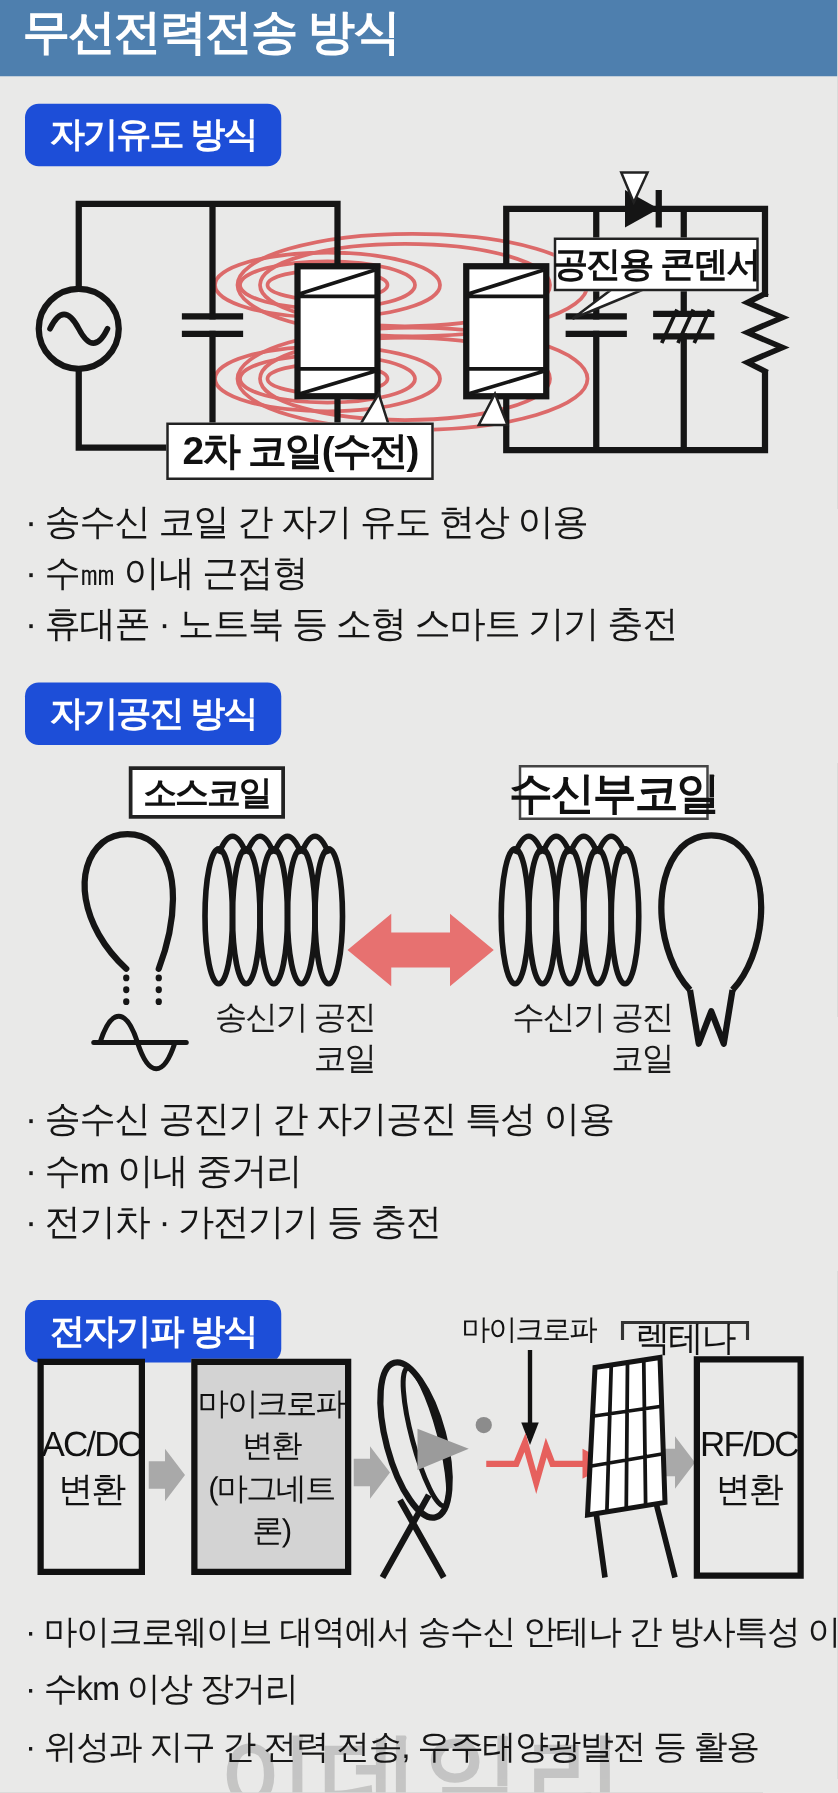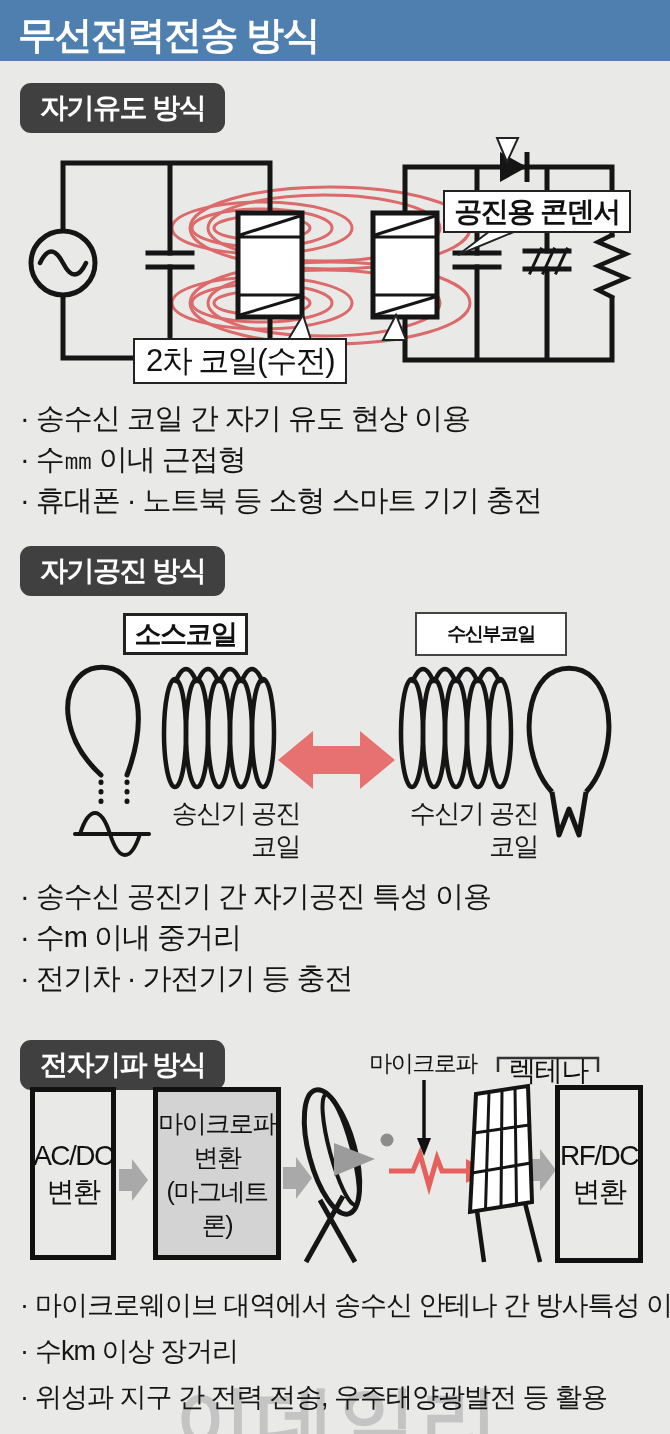--- a/index.html
+++ b/index.html
@@ -5,26 +5,26 @@
   html,body{margin:0;padding:0;background:#cfcfcf;}
   #canvas{
     position:relative;width:670px;height:1434px;overflow:hidden;
     background:#e9e9e8;
     font-family:"Liberation Sans","DejaVu Sans",sans-serif;
     color:#111;
   }
   #art{position:absolute;left:0;top:0;z-index:1;}
   .ovl{position:absolute;z-index:2;}
   
-  #header{left:0;top:0;width:670px;height:61px;background:#4e7fae;display:flex;align-items:flex-end;}
+  #header{left:0;top:0;width:670px;height:61px;background:#4e7fae;display:flex;align-items:flex-start;}
   #header h1{margin:0 0 0 18px;font-size:38px;font-weight:bold;color:#fff;letter-spacing:-1.5px;}
   
   .badge{
     left:20px;height:50px;line-height:50px;padding:0 20px;border-radius:11px;
-    background:#404040;color:#fff;font-size:28px;font-weight:bold;letter-spacing:-1.5px;
+    background:#1d4ed8;color:#fff;font-size:28px;font-weight:bold;letter-spacing:-1.5px;
     white-space:nowrap;
   }
   
   .callout{
     background:#fff;border:2px solid #222;display:flex;align-items:center;justify-content:center;
     letter-spacing:-1.5px;white-space:nowrap;box-sizing:border-box;
   }
   
   .bullets{left:20px;width:648px;}
   .bullet-line{display:flex;align-items:baseline;white-space:nowrap;letter-spacing:-1px;color:#161616;}
@@ -177,40 +177,40 @@
   </svg>
 
   <div class="ovl" id="header">
     <h1>무선전력전송 방식</h1>
   </div>
 
   <div class="ovl badge" style="top:83px;">자기유도 방식</div>
   <div class="ovl badge" style="top:546px;">자기공진 방식</div>
   <div class="ovl badge" style="top:1012px;margin-top:28px;">전자기파 방식</div>
 
-  <div class="ovl callout" style="left:443px;top:190px;width:188px;height:43px;font-size:28px;font-weight:600;">공진용 콘덴서</div>
-  <div class="ovl callout" style="left:133px;top:338px;width:214px;height:46px;font-size:31px;font-weight:400;border-width:2px;">2차 코일(수전)</div>
+  <div class="ovl callout" style="left:443px;top:190px;width:164px;height:43px;font-size:28px;font-weight:600;">공진용 콘덴서</div>
+  <div class="ovl callout" style="left:133px;top:338px;width:214px;height:46px;font-size:31px;font-weight:700;border-width:2px;">2차 코일(수전)</div>
 
   <div class="ovl bullets b1" style="top:398px;">
     <div class="bullet-line">
       <span class="dot">·</span>
       <span>송수신 코일 간 자기 유도 현상 이용</span>
     </div>
     <div class="bullet-line">
       <span class="dot">·</span>
       <span>수㎜ 이내 근접형</span>
     </div>
     <div class="bullet-line">
       <span class="dot">·</span>
       <span>휴대폰 · 노트북 등 소형 스마트 기기 충전</span>
     </div>
   </div>
 
-  <div class="ovl callout" style="left:103px;top:613px;width:125px;height:42px;font-size:27px;font-weight:600;border-width:3px;margin-left:20px;">소스코일</div>
-  <div class="ovl callout" style="left:415px;top:612px;width:152px;height:44px;font-size:19px;font-weight:600;border-color:#444;">수신부코일</div>
+  <div class="ovl callout" style="left:103px;top:613px;width:125px;height:42px;font-size:27px;font-weight:600;border-width:3px;">소스코일</div>
+  <div class="ovl callout" style="left:415px;top:612px;width:152px;height:44px;font-size:35px;font-weight:600;border-color:#444;">수신부코일</div>
 
   <div class="ovl caption" style="left:140px;top:797px;width:160px;">
     <div>송신기 공진</div>
     <div>코일</div>
   </div>
   <div class="ovl caption" style="left:378px;top:797px;width:160px;">
     <div>수신기 공진</div>
     <div>코일</div>
   </div>
 

